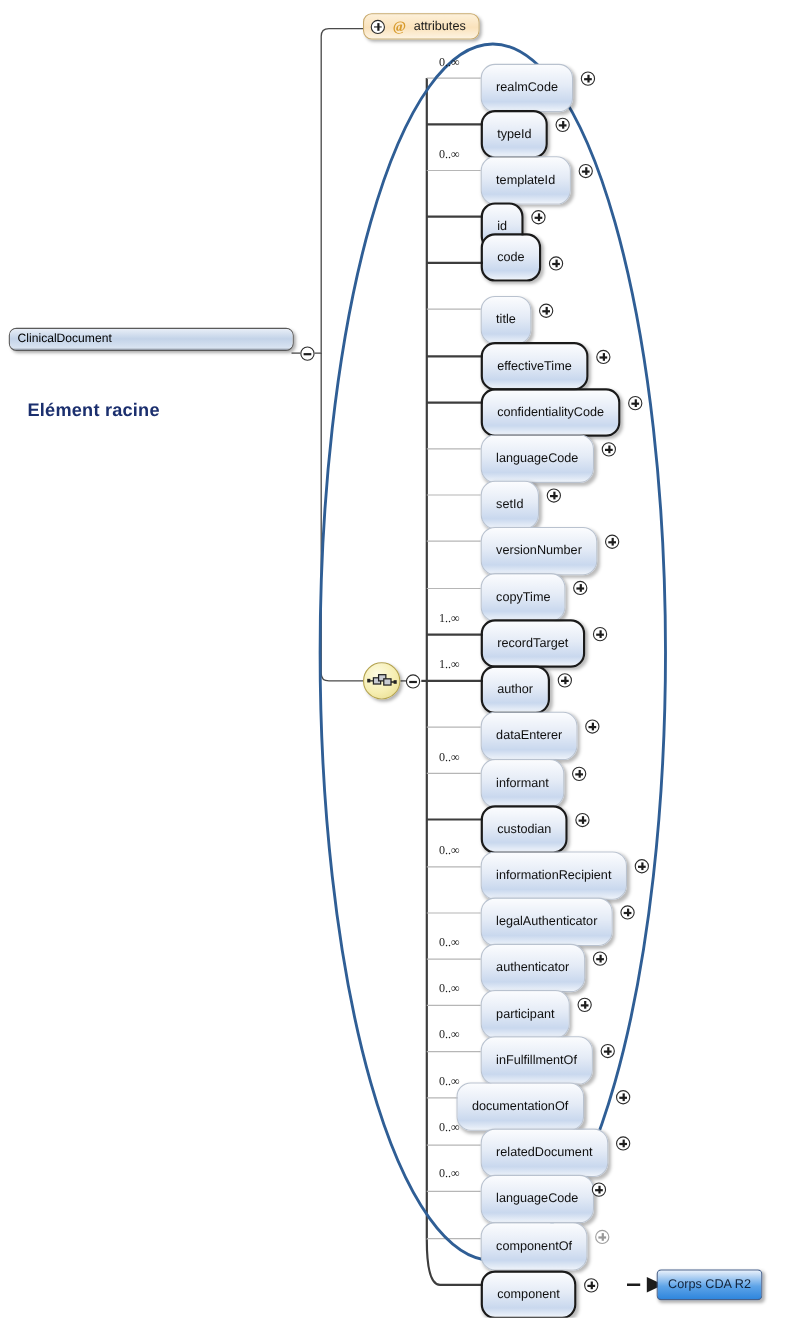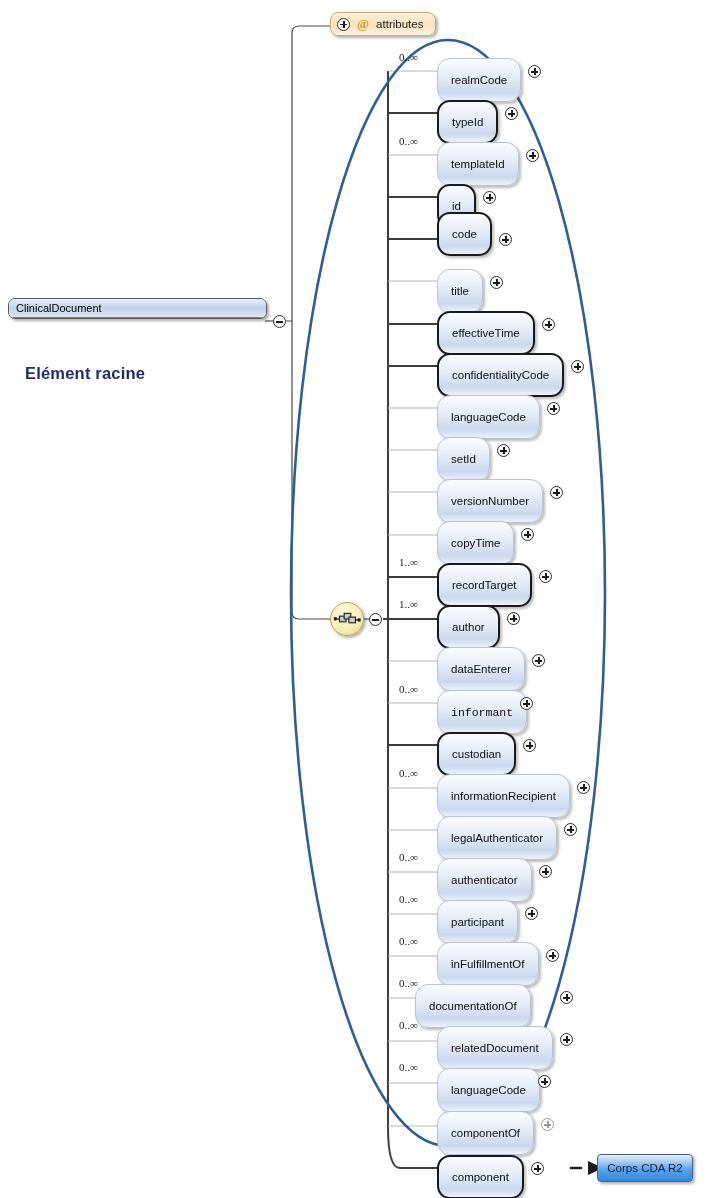--- a/index.html
+++ b/index.html
@@ -299,21 +299,21 @@
         <i class="v"></i>
       </div>
       <div class="node opt" style="left: 437px; top: 647px;">
         <span>dataEnterer</span>
       </div>
       <div class="pm" style="top: 654px; left: 532px;">
         <i class="h"></i>
         <i class="v"></i>
       </div>
       <div class="card" style="left: 399px; top: 683px;">0..∞</div>
-      <div class="node opt" style="left: 437px; top: 690px; font-family: Liberation Mono, monospace;">
+      <div class="node opt" style="left: 437px; top: 690px;">
         <span>informant</span>
       </div>
       <div class="pm" style="top: 697px; left: 520px;">
         <i class="h"></i>
         <i class="v"></i>
       </div>
       <div class="node req" style="left: 437px; top: 732px;">
         <span>custodian</span>
       </div>
       <div class="pm" style="top: 739px; left: 523px;">

